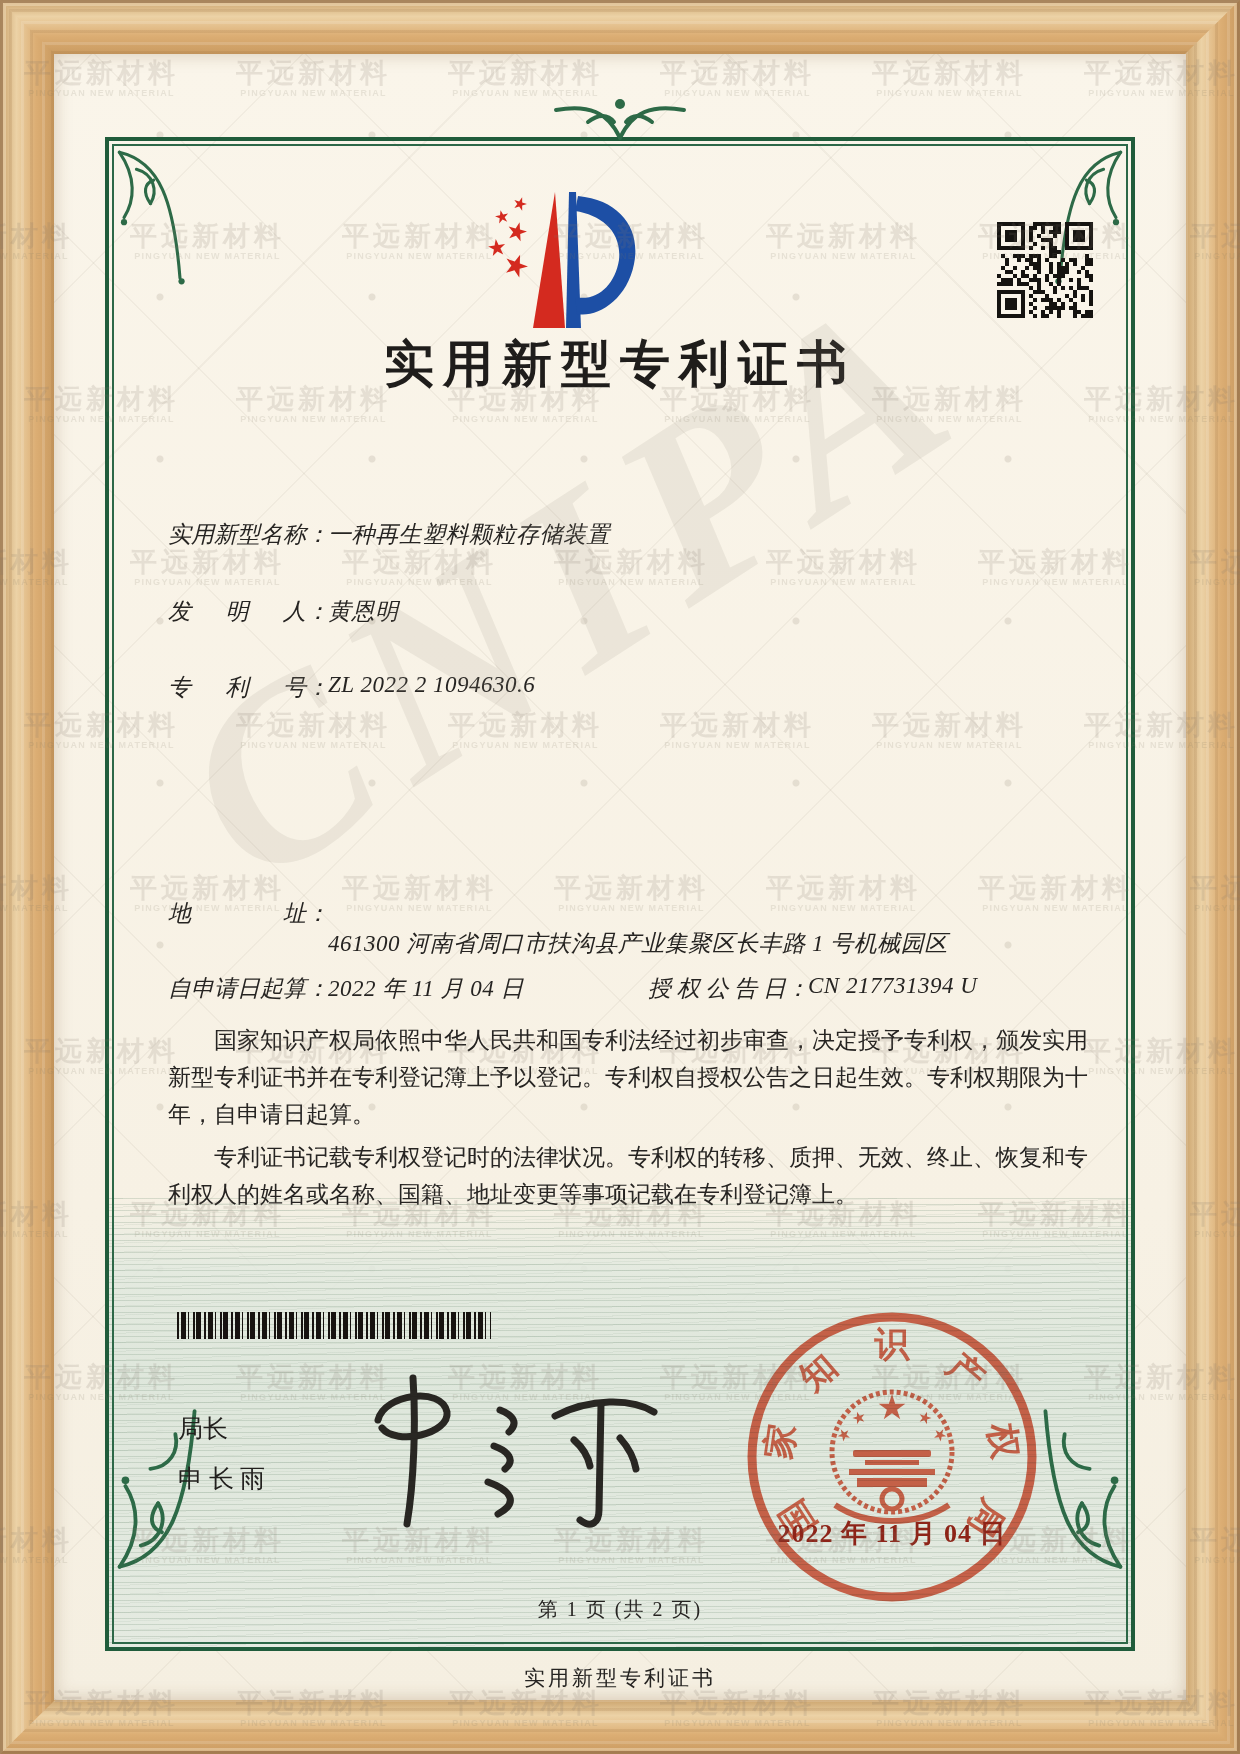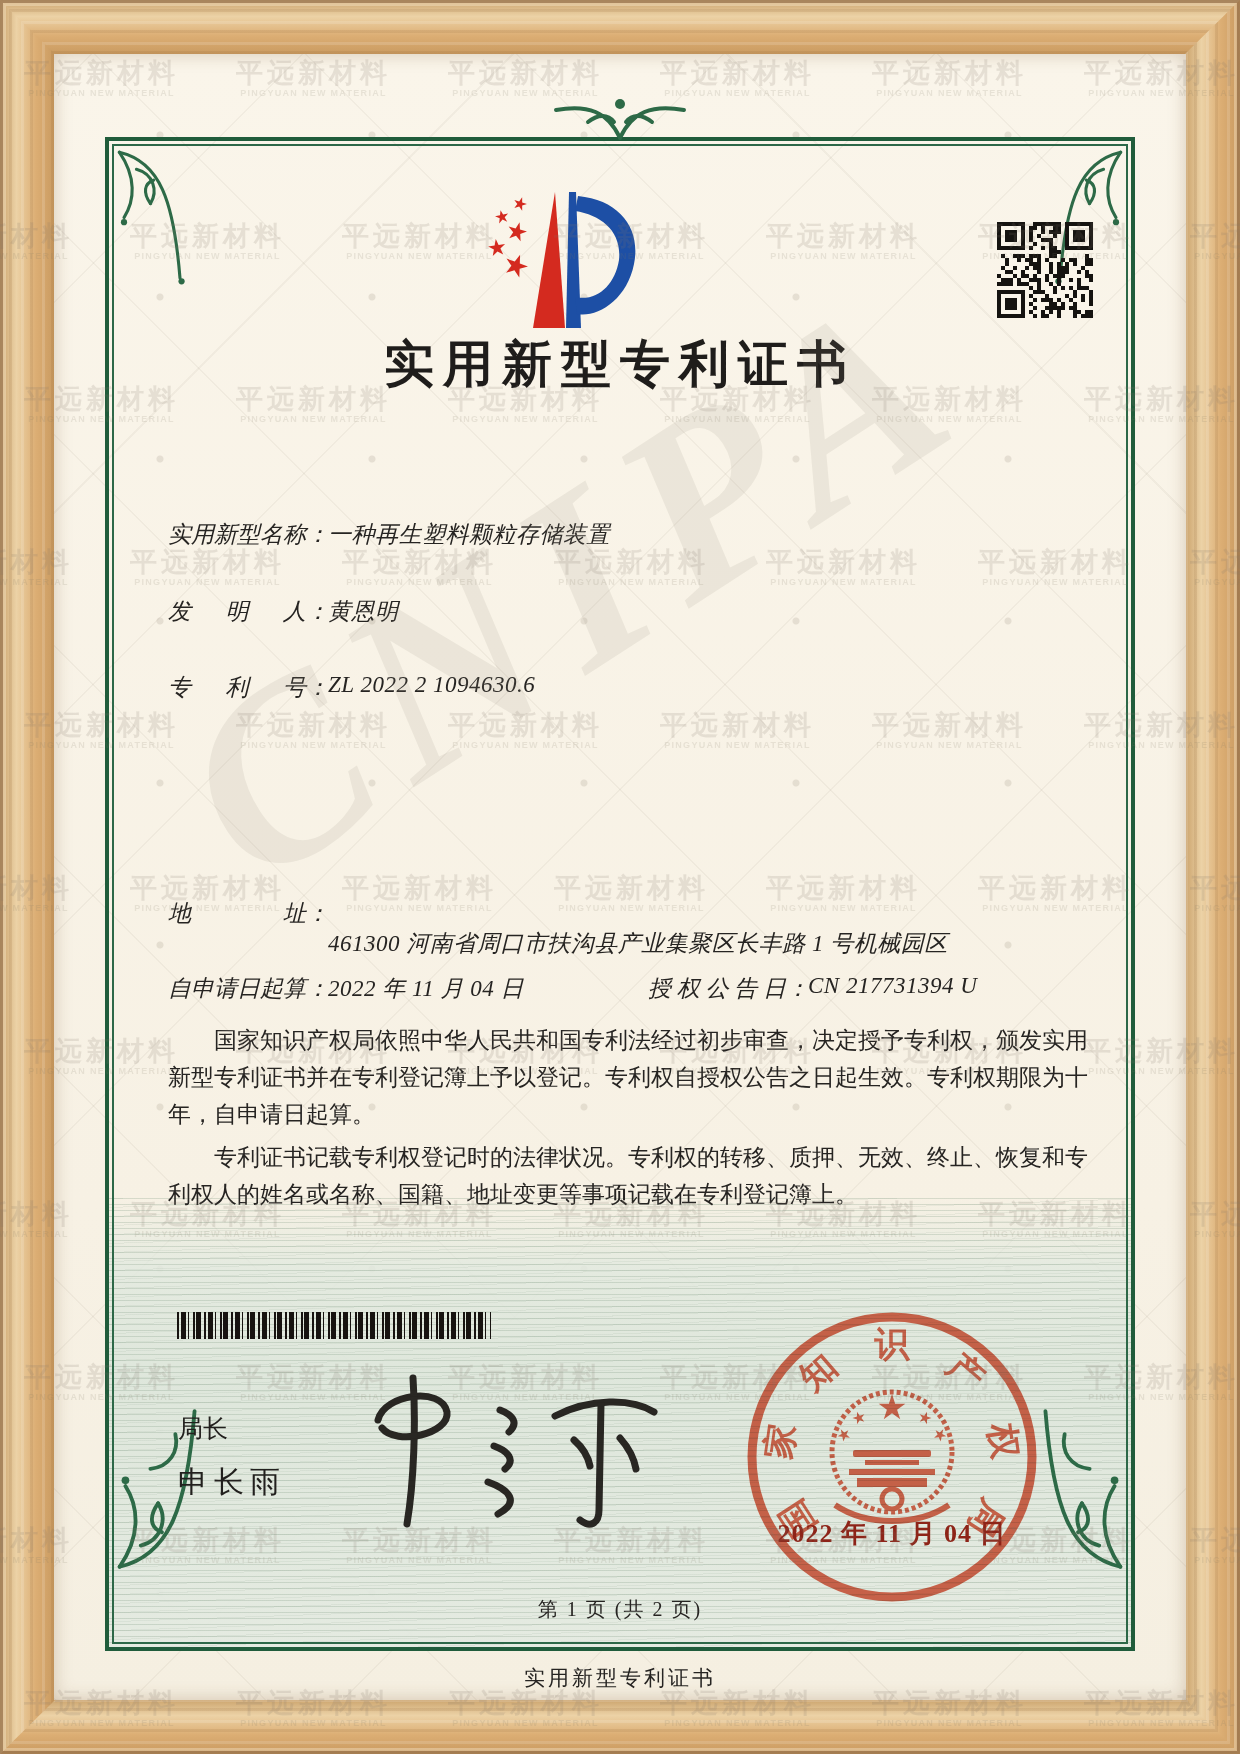--- a/index.html
+++ b/index.html
@@ -52,21 +52,21 @@
   #f0{top:519px}#f1{top:596px}#f2{top:672px}#f3{top:748px}#f4{top:824px}
   #f5{top:898px}#f6{top:973px}#f7{top:973px;left:648px}
   #f5 .val{display:inline-block;width:652px;white-space:normal;line-height:36px;vertical-align:top;margin-top:28px;}
   #paras{position:absolute;left:168px;top:1022px;width:920px;font-size:23px;line-height:37px;
      text-align:justify;color:#262422;font-family:"Liberation Serif","DejaVu Serif",serif;}
   #paras p{margin:0;text-indent:2em;}
   #paras p+p{margin-top:6px;}
   #barcode{position:absolute;left:177px;top:1312px;width:314px;height:27px;
      background:repeating-linear-gradient(90deg,#171310 0 2px,rgba(0,0,0,0) 2px 4px,#171310 4px 9px,rgba(0,0,0,0) 9px 11px,#171310 11px 12px,rgba(0,0,0,0) 12px 16px,#171310 16px 18px,rgba(0,0,0,0) 18px 19px,#171310 19px 24px,rgba(0,0,0,0) 24px 27px);}
   #officer-title{left:178px;top:1412px;font-size:25px;font-family:"Liberation Sans","DejaVu Sans",sans-serif;color:#22201e;}
-  #officer-name{left:178px;top:1462px;font-size:30px;letter-spacing:6px;font-family:"Liberation Sans","DejaVu Sans",sans-serif;color:#22201e;}
+  #officer-name{left:178px;top:1462px;font-size:25px;letter-spacing:6px;font-family:"Liberation Sans","DejaVu Sans",sans-serif;color:#22201e;}
   #signature{position:absolute;left:350px;top:1372px;}
   #seal{position:absolute;left:735px;top:1300px;opacity:.9;mix-blend-mode:multiply;}
   #seal text{font-size:35px;font-weight:700;fill:#dc5a40;font-family:"Liberation Serif","DejaVu Serif",serif;}
   #seal-date{left:762px;top:1516px;width:260px;text-align:center;font-size:26px;letter-spacing:1px;
      color:#8d2418;font-weight:700;z-index:6;}
   #page-info{left:105px;top:1596px;width:1030px;text-align:center;font-size:20px;letter-spacing:2px;}
   #cont-note{left:0;right:0;top:1664px;text-align:center;font-size:21px;letter-spacing:3px;}
   
   #wm{position:absolute;inset:0;overflow:hidden;pointer-events:none;z-index:60;}
   .wm-tile{position:absolute;text-align:center;white-space:nowrap;}

